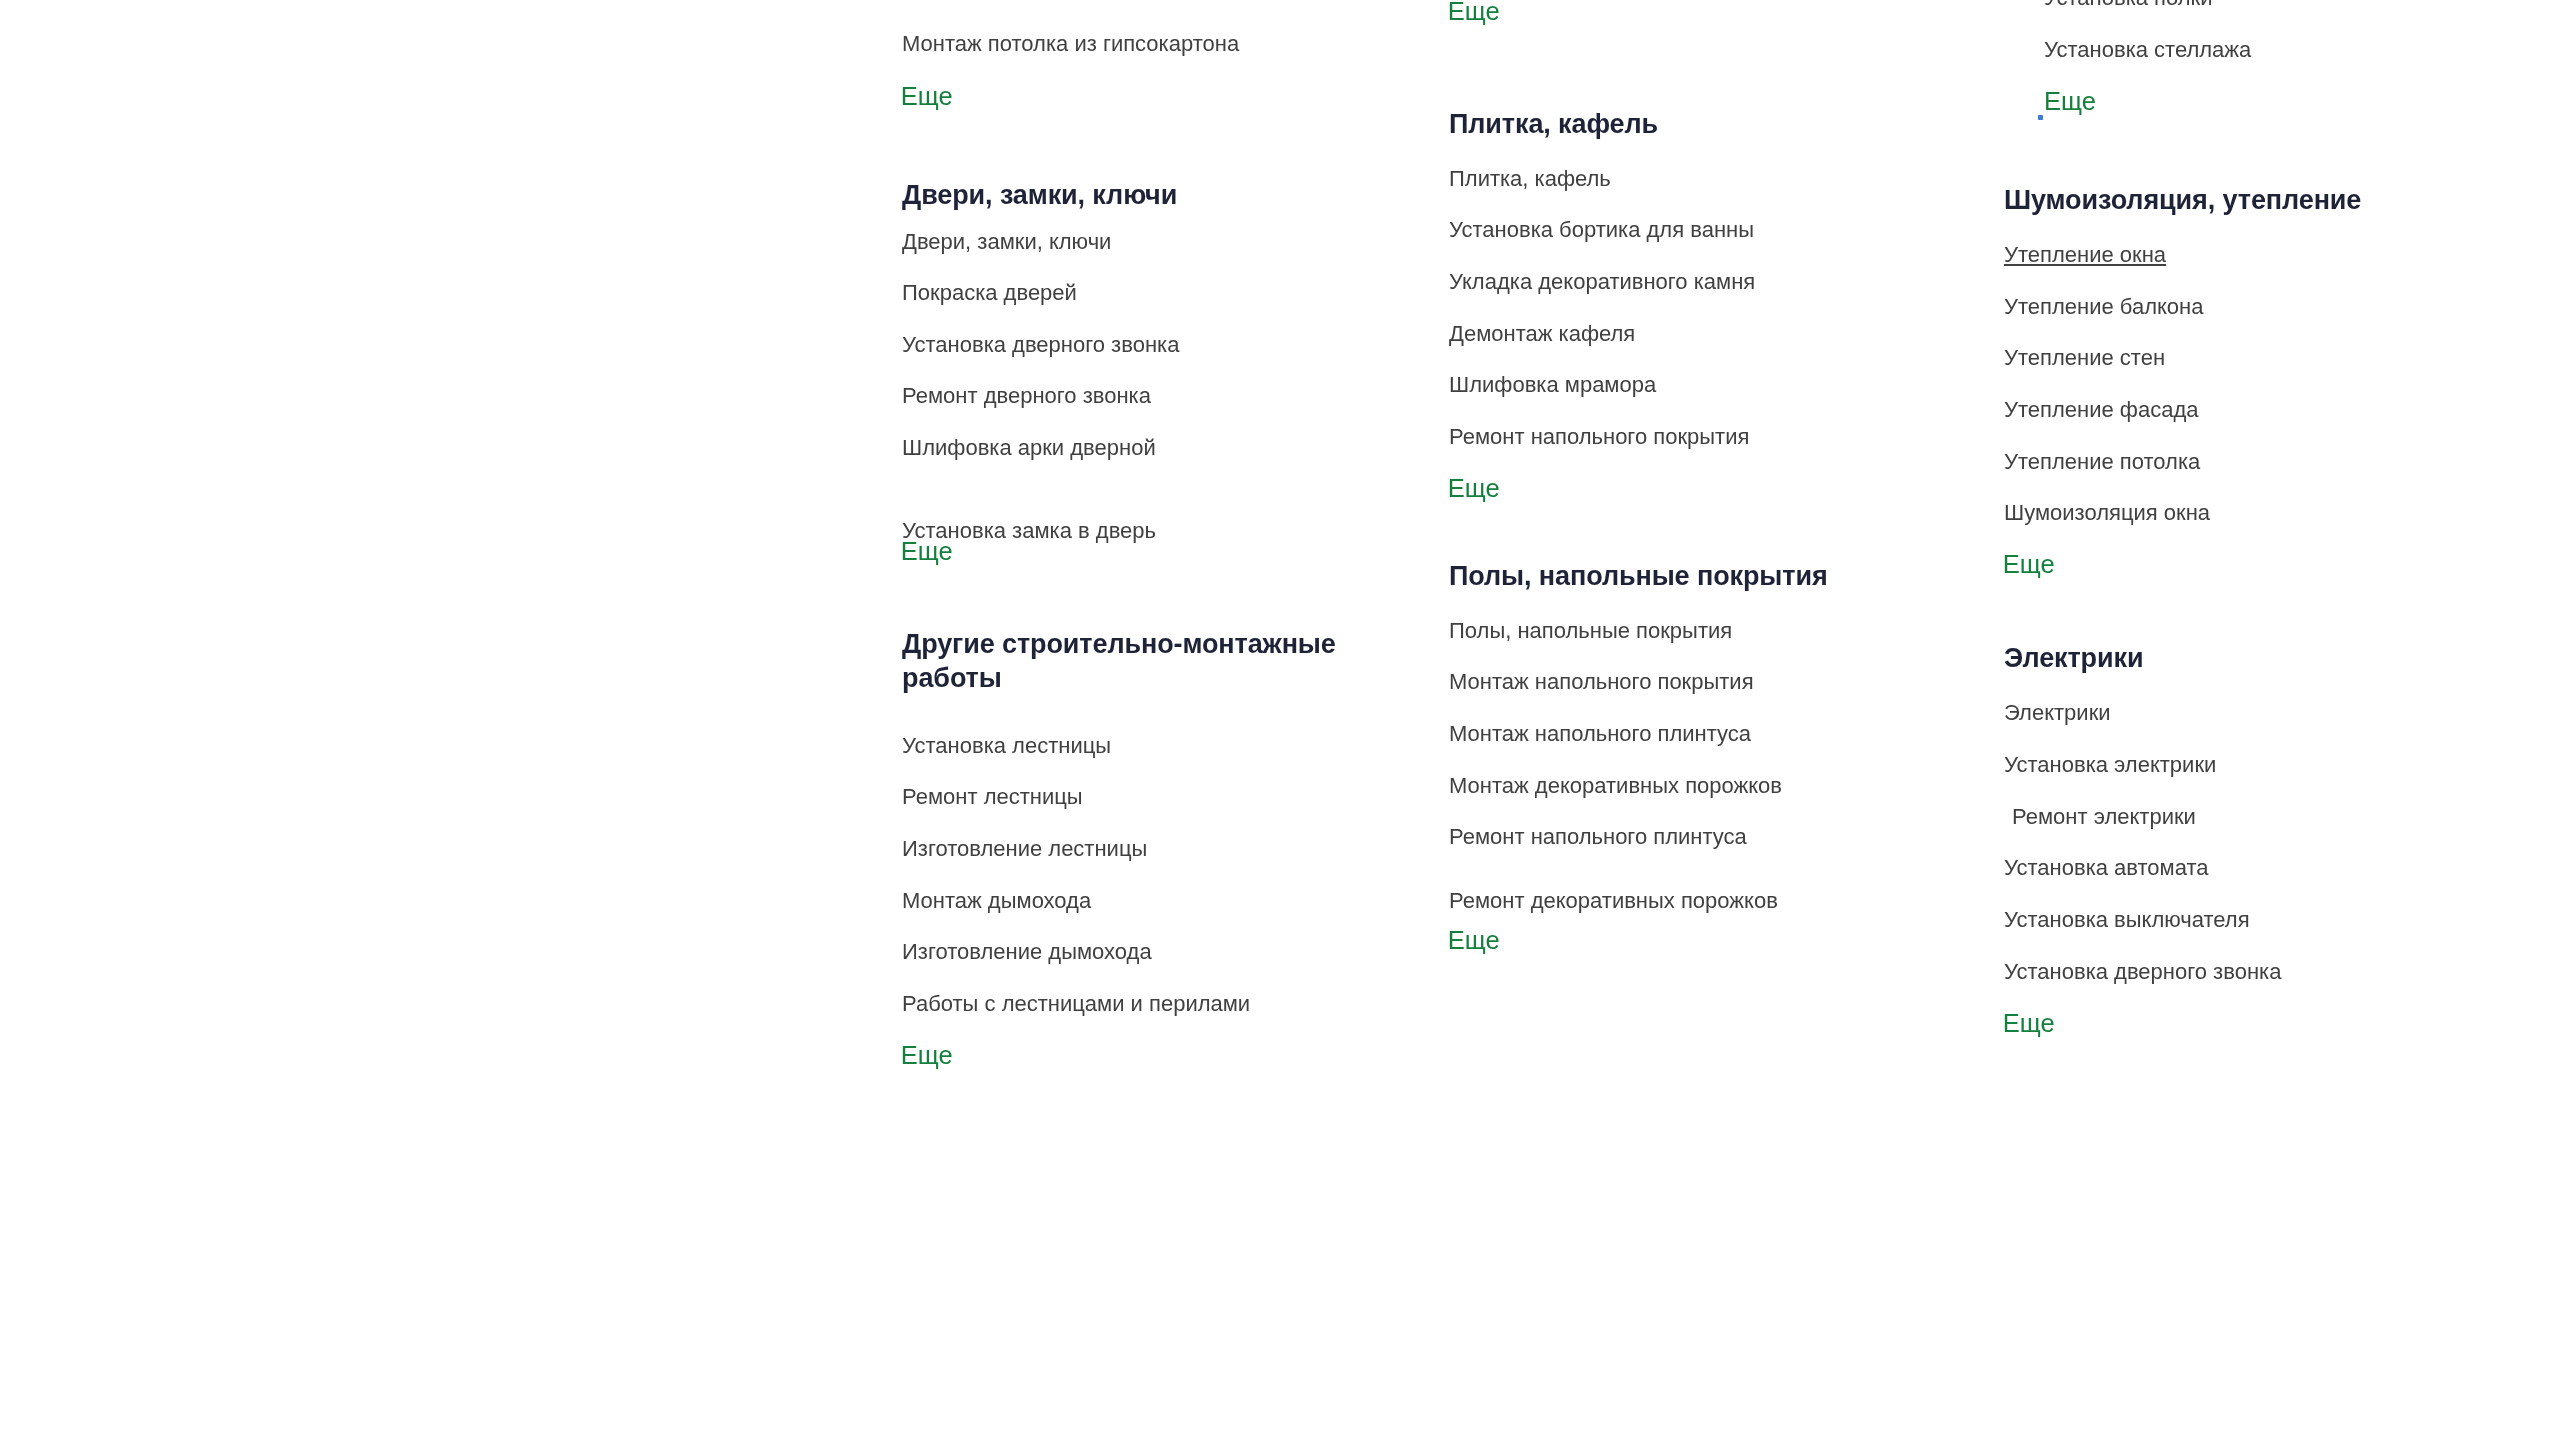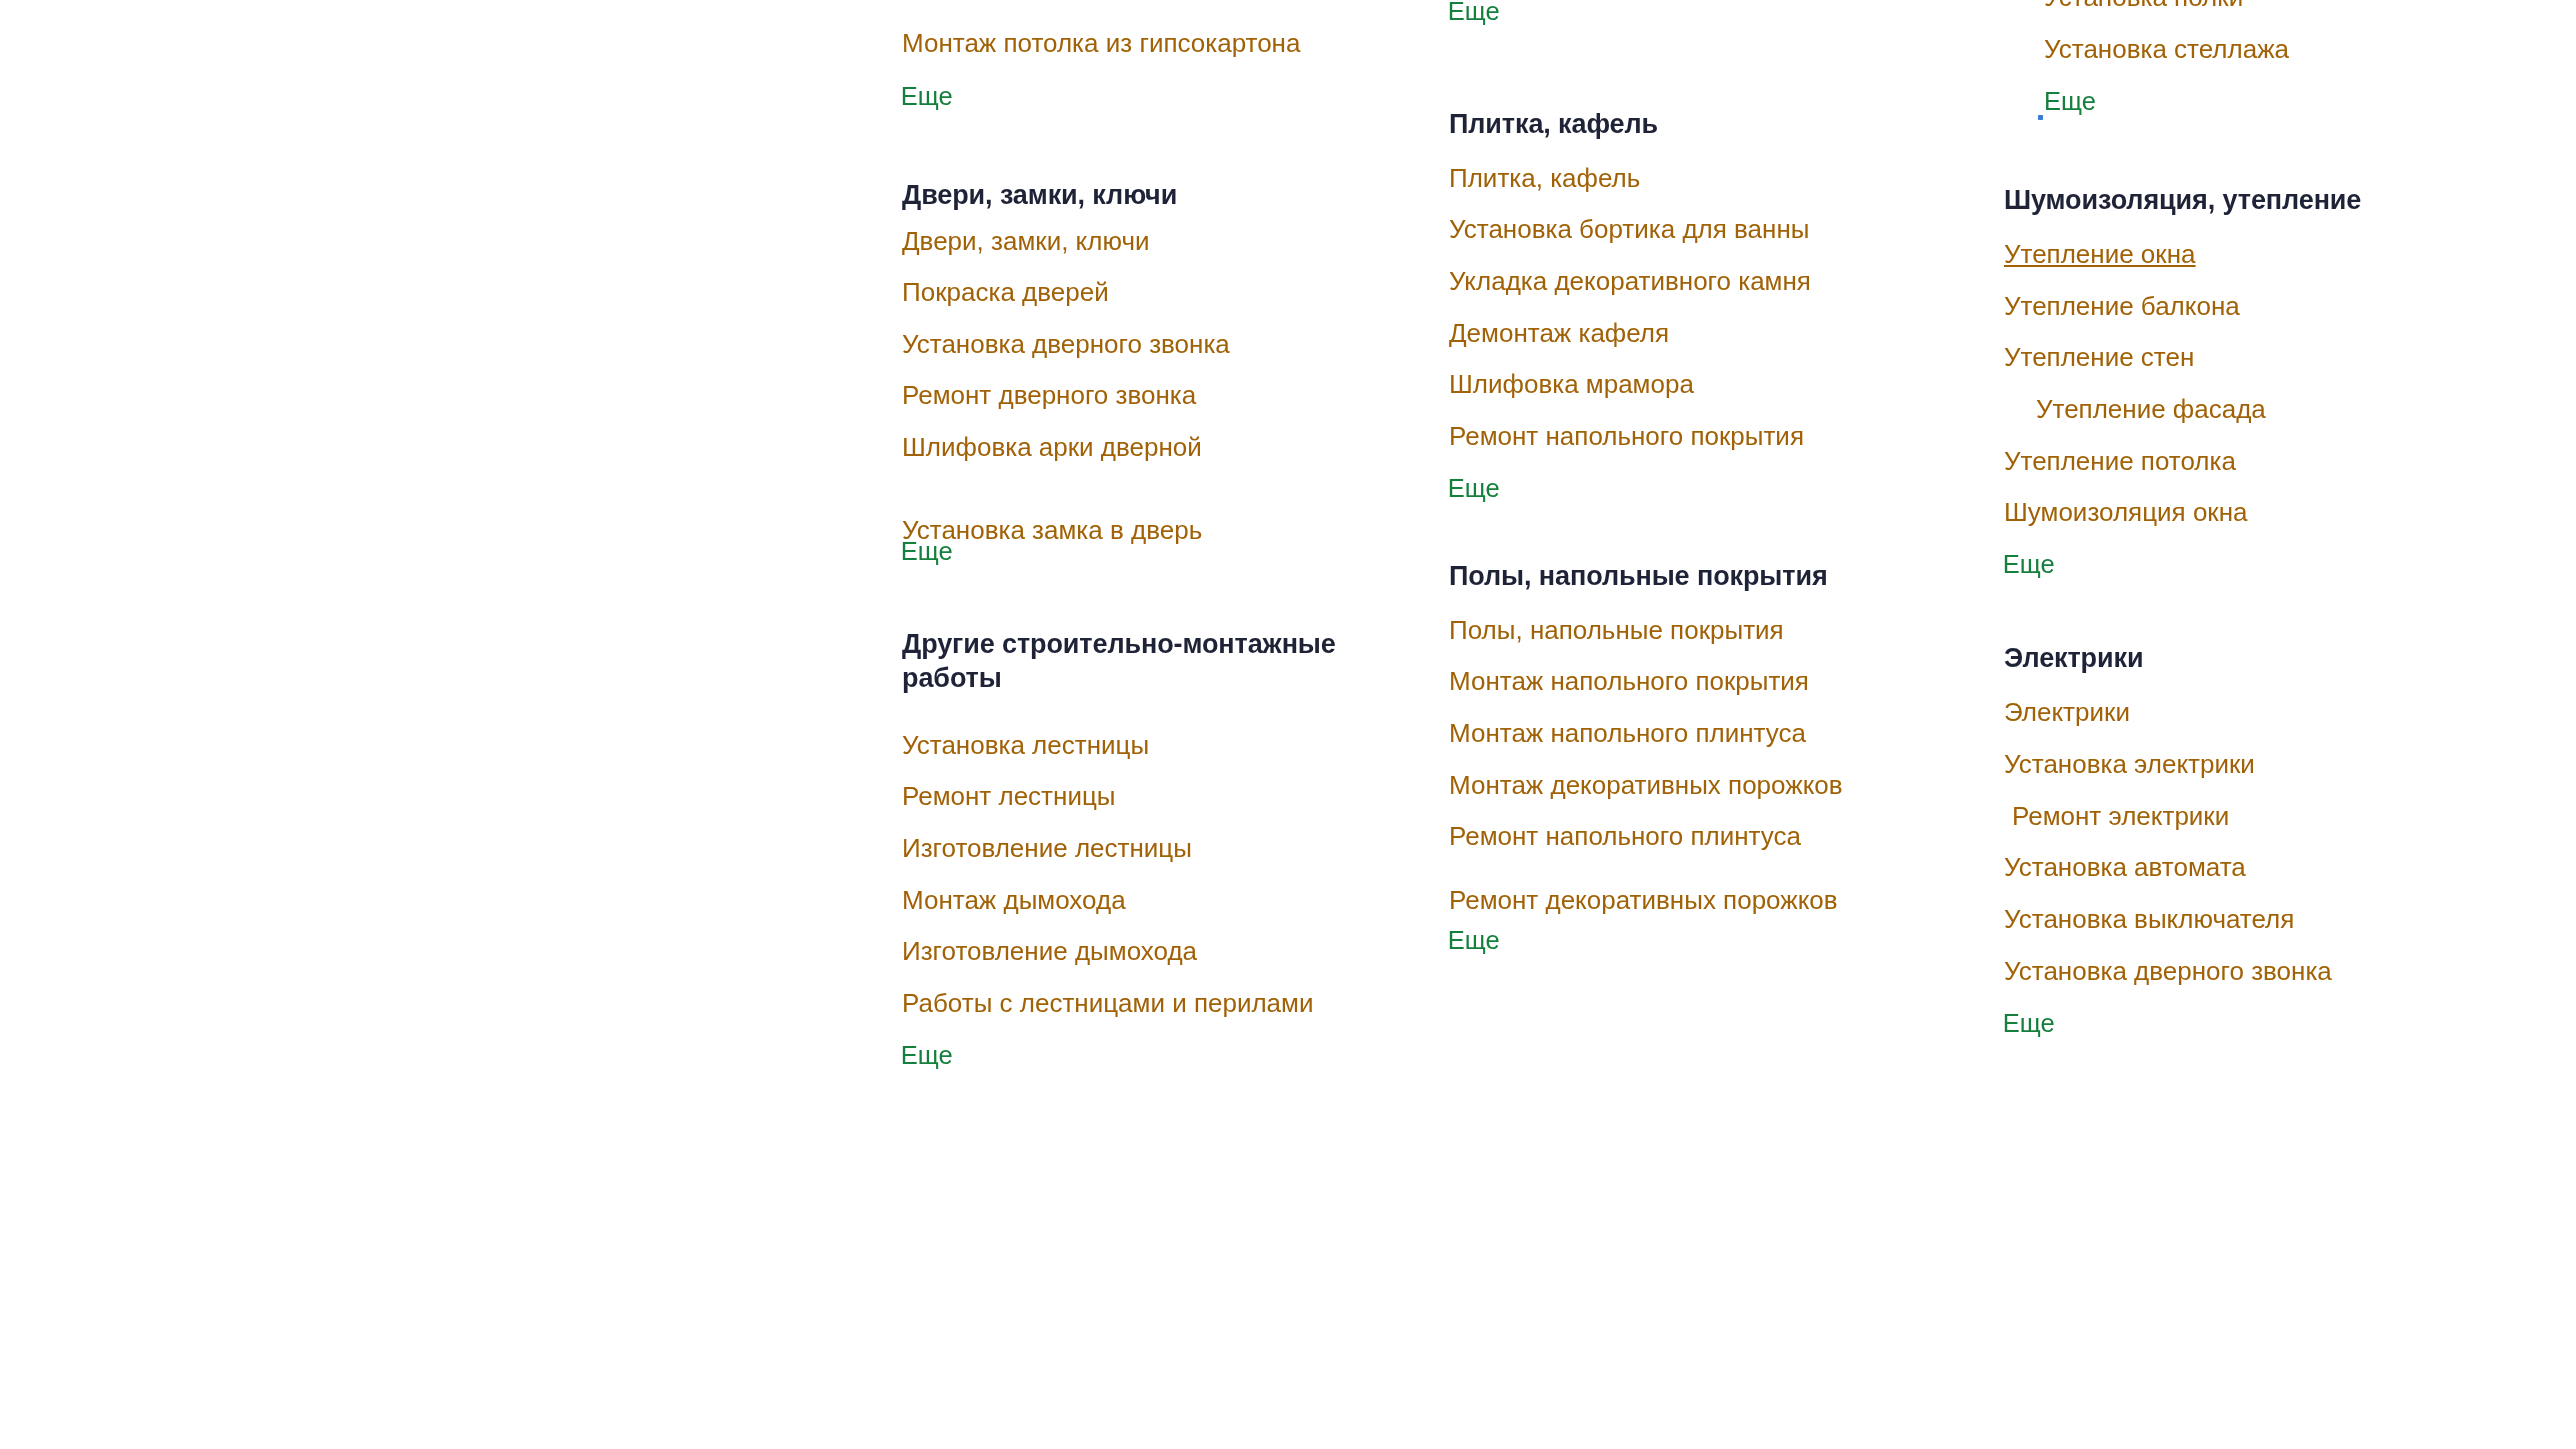--- a/index.html
+++ b/index.html
@@ -23,23 +23,23 @@
   #col3 { left:2004px; width:537px; }
   .block-heading {
     font-size:27px;
     font-weight:bold;
     color:#1f2338;
     line-height:34px;
     letter-spacing:-0.1px;
     white-space:pre-wrap;
   }
   .item {
-    font-size:26px;
+    font-size:22px;
     font-weight:400;
-    color:#a16207;
+    color:#404040;
     line-height:25.5px;
     white-space:nowrap;
   }
   .more {
     font-size:25.5px;
     font-weight:400;
     color:#15803d;
     line-height:25.5px;
     cursor:pointer;
     display:inline-block;
@@ -87,21 +87,21 @@
   
   .c3-cut0      { position:absolute; left:40px; top:-14.8px; }
   .c3-cut1      { position:absolute; left:40px; top:37px;  }
   .c3-more0     { position:absolute; left:40px; top:89px; }
   .c3-dot       { position:absolute; left:34px; top:115px; width:5.4px; height:5.4px;
                   background:#3d7bd9; border-radius:0.7px; }
   .c3-h1        { position:absolute; left:0;  top:183px; }
   .c3-i1        { position:absolute; left:0;  top:242px;text-decoration:underline; }
   .c3-i2        { position:absolute; left:0;  top:294px; }
   .c3-i3        { position:absolute; left:0;  top:345px;text-align:center; }
-  .c3-i4        { position:absolute; left:0;  top:397px;margin-left:32px; }
+  .c3-i4        { position:absolute; left:0;  top:397px; }
   .c3-i5        { position:absolute; left:0;  top:449px; }
   .c3-i6        { position:absolute; left:0;  top:500px; }
   .c3-more1     { position:absolute; left:-1.3px; top:552px; }
   .c3-h2        { position:absolute; left:0;  top:641px; }
   .c3-j1        { position:absolute; left:0;  top:700px; }
   .c3-j2        { position:absolute; left:0;  top:752px; }
   .c3-j3        { position:absolute; left:8px;  top:804px; }
   .c3-j4        { position:absolute; left:0;  top:855px; }
   .c3-j5        { position:absolute; left:0;  top:907px; }
   .c3-j6        { position:absolute; left:0;  top:959px; }

